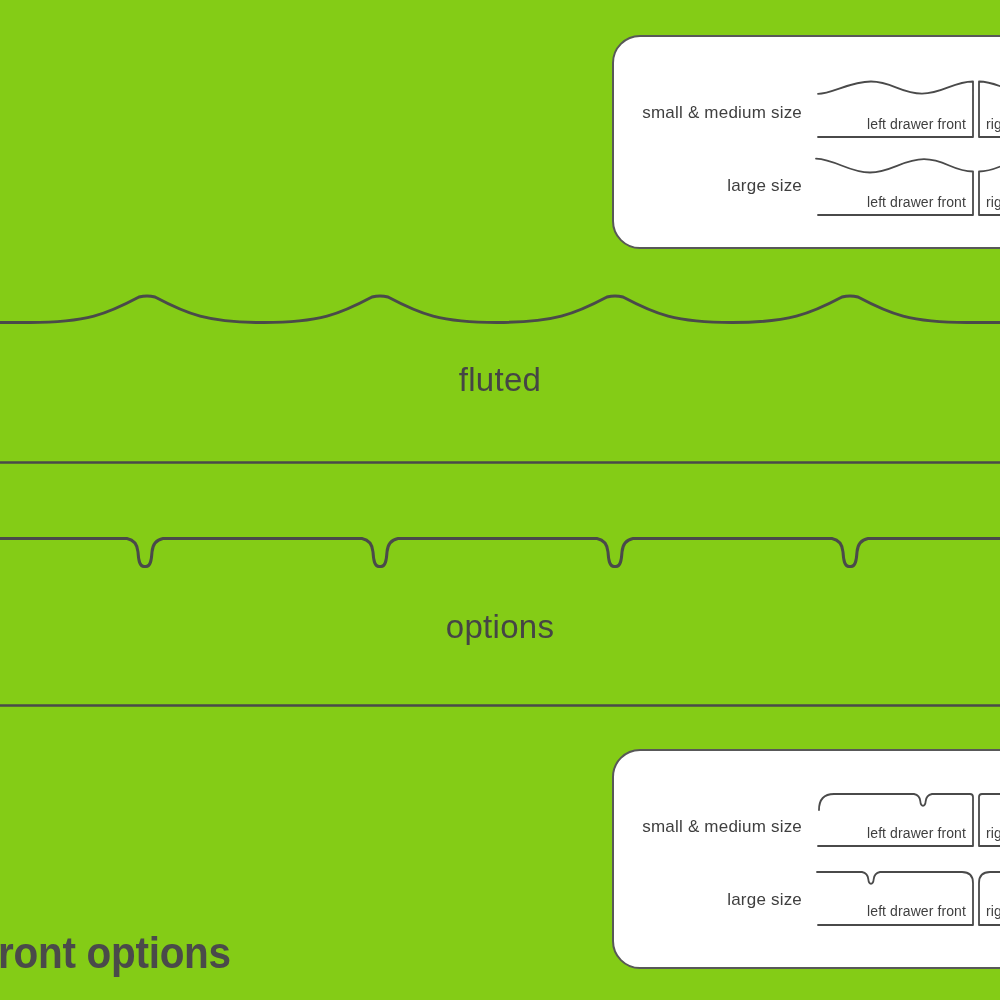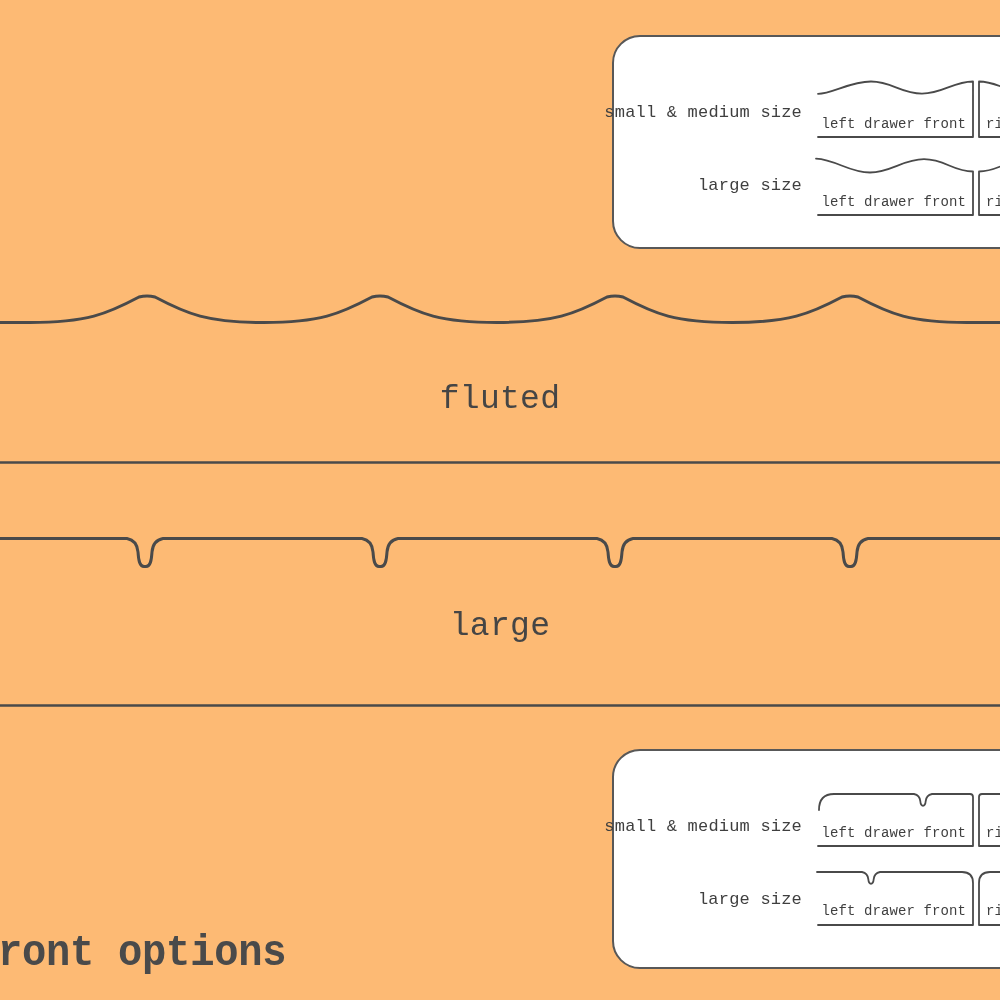--- a/index.html
+++ b/index.html
@@ -1,18 +1,18 @@
 <!DOCTYPE html>
 <html><head>
 <meta charset="utf-8">
 <style>
   html,body{margin:0;padding:0;background:#fff;}
   #canvas{
     position:relative;width:1000px;height:1000px;overflow:hidden;
-    background:#fdba74;font-family:Liberation Mono, monospace;color:#3f3f3f;
+    background:#84cc16;font-family:Liberation Sans, sans-serif;color:#3f3f3f;
   }
   svg.linework{position:absolute;left:0;top:0;z-index:1;}
   .stroke{fill:none;stroke:#4a4a4a;stroke-linejoin:round;stroke-linecap:round;}
   .w3{stroke-width:3;}
   .w25{stroke-width:2.6;stroke-linecap:butt;}
   .w18{stroke-width:1.8;}
   .panel{
     position:absolute;left:612px;width:460px;border:2px solid #585858;
     border-radius:28px;background:#fff;z-index:0;
   }
@@ -98,22 +98,22 @@
   </svg>
 
   <div class="txt size-label" style="top:103px">small &amp; medium size</div>
   <div class="txt drawer-caption caption-left" style="top:117px">left drawer front</div>
   <div class="txt drawer-caption caption-right" style="top:117px">right drawer front</div>
 
   <div class="txt size-label" style="top:176px">large size</div>
   <div class="txt drawer-caption caption-left" style="top:195px">left drawer front</div>
   <div class="txt drawer-caption caption-right" style="top:195px">right drawer front</div>
 
-  <div class="txt profile-label" style="top:380px">fluted</div>
-  <div class="txt profile-label" style="top:607px">large</div>
+  <div class="txt profile-label" style="top:360px">fluted</div>
+  <div class="txt profile-label" style="top:607px">options</div>
 
   <div class="txt size-label" style="top:817px">small &amp; medium size</div>
   <div class="txt drawer-caption caption-left" style="top:826px">left drawer front</div>
   <div class="txt drawer-caption caption-right" style="top:826px">right drawer front</div>
 
   <div class="txt size-label" style="top:890px">large size</div>
   <div class="txt drawer-caption caption-left" style="top:904px">left drawer front</div>
   <div class="txt drawer-caption caption-right" style="top:904px">right drawer front</div>
 
   <div class="txt" id="title">ront options</div>

